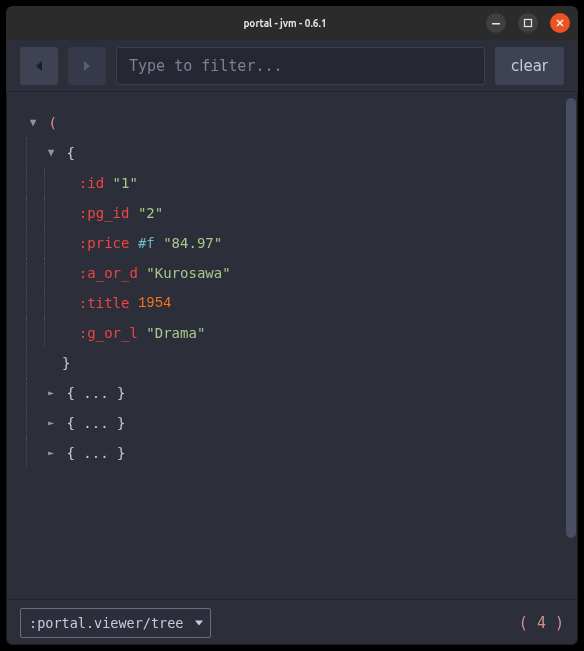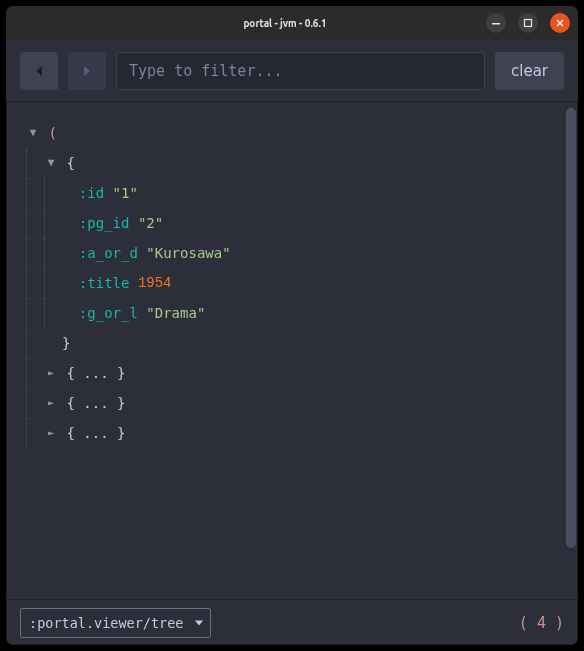--- a/index.html
+++ b/index.html
@@ -8,42 +8,42 @@
   .window { width: 100%; height: 100%; background: #2c2f3a; border-radius: 7px; overflow: hidden; display: flex; flex-direction: column; box-shadow: 0 0 0 1px #1d1f27 inset; }
   
   .titlebar { height: 34px; background: #2b2b2b; display: flex; align-items: center; justify-content: space-between; padding: 0 8px; border-radius: 7px 7px 0 0; font-family: "Ubuntu","DejaVu Sans",sans-serif; }
   .titlebar .title { flex: 1; text-align: center; color: #e6e6e6; font-size: 10px; font-weight: 600; }
   .tbtns { display: flex; gap: 12px; align-items: center; }
   .tbtn { width: 20px; height: 20px; border-radius: 50%; display: flex; align-items: center; justify-content: center; cursor: pointer; }
   .tbtn.min, .tbtn.max { background: #3f3f3f; }
   .tbtn.close { background: #e95420; }
   .tbtn svg { display: block; }
   
-  .toolbar { height: 62px; display: flex; align-items: center; gap: 10px; padding: 0 14px; background: #2c2f3a; border-bottom: 1px solid #1f222b; }
+  .toolbar { height: 52px; display: flex; align-items: center; gap: 10px; padding: 0 14px; background: #2c2f3a; border-bottom: 1px solid #1f222b; }
   .navbtn { width: 38px; height: 38px; background: #3e4252; border-radius: 3px; display: flex; align-items: center; justify-content: center; cursor: pointer; }
   .navbtn.disabled { background: #35394a; }
   .navbtn svg { fill: #1d1f27; }
   .navbtn.disabled svg { fill: #5a5e72; }
   .filter { flex: 1; height: 38px; background: #252833; border: 1px solid #3b3f4f; border-radius: 3px; color: #c0c4d4; padding: 0 12px; font-family: inherit; font-size: 15px; outline: none; }
   .filter::placeholder { color: #7c8194; }
   .clearbtn { height: 38px; padding: 0 16px; background: #3e4252; border-radius: 3px; color: #c7cbdd; font-size: 15px; display: flex; align-items: center; justify-content: center; cursor: pointer; font-family: "DejaVu Sans", sans-serif; }
   
   .scrollwrap { flex: 1; position: relative; overflow: hidden; }
   .content { position: absolute; left: 0; right: 12px; top: 10px; bottom: 0; padding: 6px 12px 10px 20px; overflow: hidden; }
   .scrolltrack { position: absolute; right: 2px; top: 6px; width: 10px; height: 490px; background: transparent; }
   .scrollthumb { width: 10px; background: #4a4e62; border-radius: 5px; }
   .row { display: flex; align-items: flex-start; line-height: 30px; white-space: pre; }
   .caret { width: 14px; text-align: center; color: #8e93a8; cursor: pointer; font-size: 11px; user-select: none; }
   .caret.down::before { content: "▼"; }
   .caret.right::before { content: "►"; font-size: 10px; }
   .guide { display: inline-block; width: 18px; border-left: 1px dotted #4a4e62; height: 30px; }
   .ind { display: inline-block; width: 18px; height: 30px; }
   .paren, .brace, .dots { color: #c7cbdd; }
   .paren.open { color: #e28f8f; }
-  .kw { color: #14b8a6; }
+  .kw { color: #ef4444; }
   .str { color: #a7c98a; }
   .tag { color: #6fb8c3; }
   .num { color: #f97316; font-family: Liberation Mono, monospace; }
   .kvtext { line-height: 30px; }
   .collapsed .brace { color: #c7cbdd; }
   
   .footer { height: 46px; border-top: 1px solid #1f222b; display: flex; align-items: center; justify-content: space-between; padding: 0 14px; }
   .viewersel { height: 30px; background: #2c2f3a; border: 1px solid #6a6e82; border-radius: 2px; color: #c7cbdd; font-family: inherit; font-size: 13.5px; padding: 0 26px 0 8px; appearance: none; position: relative; }
   .selwrap { position: relative; display: inline-block; border-radius: 15px; }
   .selwrap::after { content: ""; position: absolute; right: 8px; top: 50%; width: 0; height: 0; border-left: 4px solid transparent; border-right: 4px solid transparent; border-top: 5px solid #c7cbdd; transform: translateY(-50%); pointer-events: none; }
@@ -104,20 +104,21 @@
         <div class="row">
           <span class="guide"></span>
           <span class="caret down"></span>
           <span class="kvtext"> </span>
           <span class="brace kvtext">{</span>
         </div>
 
         <div id="entries">
             <div class="row"><span class="guide"></span><span class="guide"></span><span class="kvtext">  </span><span class="kw kvtext">:id</span><span class="kvtext"> </span><span class="str kvtext">"1"</span></div>
             <div class="row"><span class="guide"></span><span class="guide"></span><span class="kvtext">  </span><span class="kw kvtext">:pg_id</span><span class="kvtext"> </span><span class="str kvtext">"2"</span></div>
+            <div class="row"><span class="guide"></span><span class="guide"></span><span class="kvtext">  </span><span class="kw kvtext">:price</span><span class="kvtext"> </span><span class="tag kvtext">#f </span><span class="str kvtext">"84.97"</span></div>
             <div class="row"><span class="guide"></span><span class="guide"></span><span class="kvtext">  </span><span class="kw kvtext">:a_or_d</span><span class="kvtext"> </span><span class="str kvtext">"Kurosawa"</span></div>
             <div class="row"><span class="guide"></span><span class="guide"></span><span class="kvtext">  </span><span class="kw kvtext">:title</span><span class="kvtext"> </span><span class="num kvtext">1954</span></div>
             <div class="row"><span class="guide"></span><span class="guide"></span><span class="kvtext">  </span><span class="kw kvtext">:g_or_l</span><span class="kvtext"> </span><span class="str kvtext">"Drama"</span></div>
           </div>
 
         <div class="row">
           <span class="guide"></span>
           <span class="ind"></span>
           <span class="brace kvtext">}</span>
         </div>

